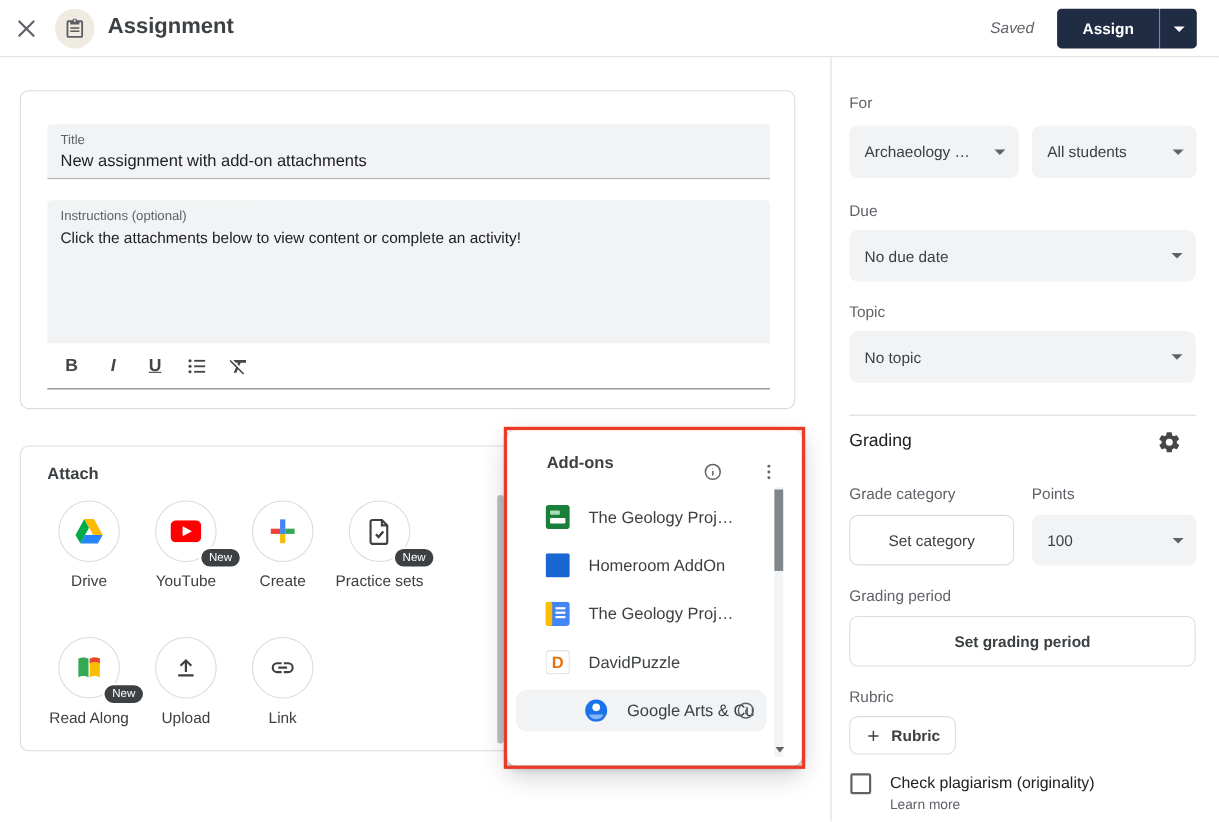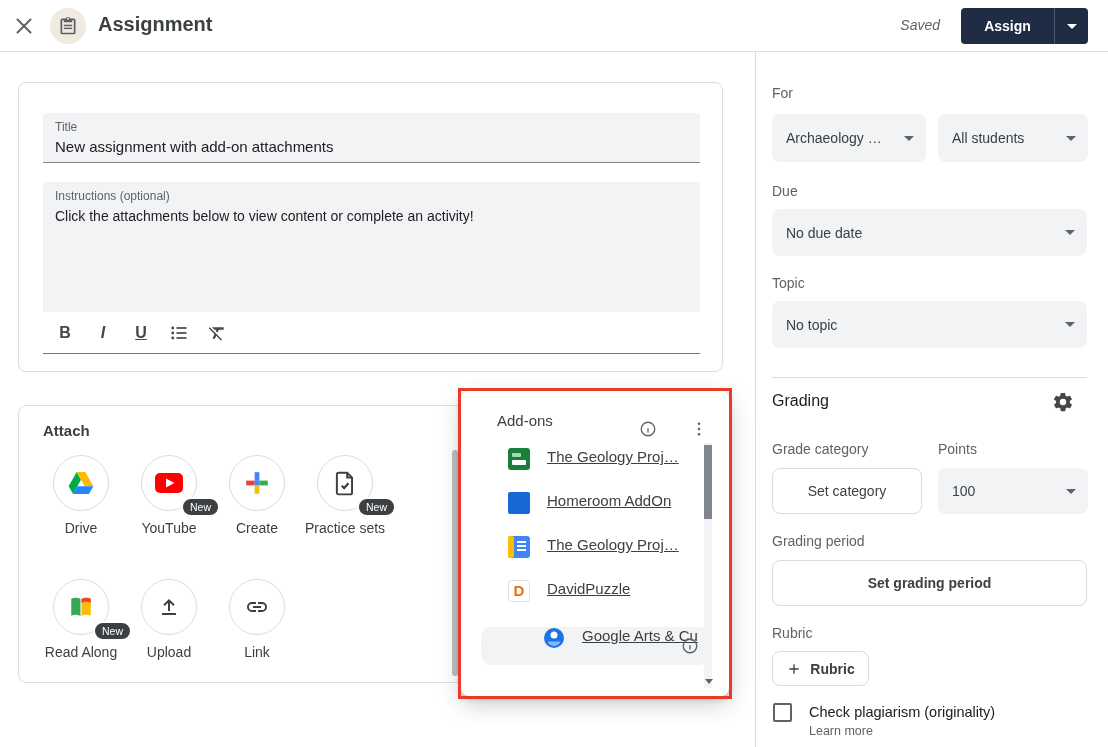--- a/index.html
+++ b/index.html
@@ -49,24 +49,24 @@
     margin:0 auto; background:#fff; display:flex; align-items:center; justify-content:center; cursor:pointer; }
   .attach-text { margin-top:7px; font-size:14px; color:#3c4043; line-height:20px; }
   .new-badge { position:absolute; left:56px; top:42px; background:#3c4043; color:#fff;
     font-size:10.5px; padding:2px 7px; border-radius:10px; border:2px solid #fff; white-space:nowrap; }
   .thin-scrollbar { position:absolute; left:452px; top:450px; width:6px; height:226px;
     background:#bdc1c6; border-radius:3px; }
 
   
   .popup { position:absolute; left:461px; top:391px; width:268px; height:305px; background:#fff;
     border-radius:8px; box-shadow:0 2px 6px rgba(0,0,0,.25), 0 8px 24px rgba(0,0,0,.2); z-index:30; }
-  .popup-title { position:absolute; left:36px; top:21px; font-size:15px; font-weight:400; color:#3c4043; }
+  .popup-title { position:absolute; left:36px; top:21px; font-size:15px; font-weight:700; color:#3c4043; }
   .popup-info { position:absolute; left:178px; top:29px; cursor:pointer; }
   .popup-dots { position:absolute; left:229px; top:29px; cursor:pointer; }
-  .addon-row { position:absolute; left:20px; width:228px; height:44px; display:flex; align-items:flex-start; cursor:pointer;text-decoration:underline; }
+  .addon-row { position:absolute; left:8px; width:228px; height:44px; display:flex; align-items:center; cursor:pointer; }
   .addon-ic { margin-left:27px; width:22px; height:22px; flex:0 0 22px; display:flex; align-items:center; justify-content:center; }
   .addon-label { margin-left:17px; font-size:15px; color:#3c4043; white-space:nowrap; }
   .addon-row.highlight { background:#f1f3f4; border-radius:10px; height:38px;padding-left:35px; }
   .addon-info { position:absolute; right:10px; top:10px; }
   .popup-sb-track { position:absolute; left:243px; top:52px; width:8px; height:245px; background:#f1f3f4; }
   .popup-sb-thumb { position:absolute; left:0; top:2px; width:8px; height:74px; background:#80868b; }
   .popup-sb-arrow { position:absolute; left:244px; top:288px; width:0; height:0;
     border-left:4px solid transparent; border-right:4px solid transparent; border-top:5px solid #5f6368; }
   .annotation { position:absolute; left:458px; top:388px; width:274px; height:311px;
     border:3px solid #ea3b29; z-index:40; pointer-events:none; }

